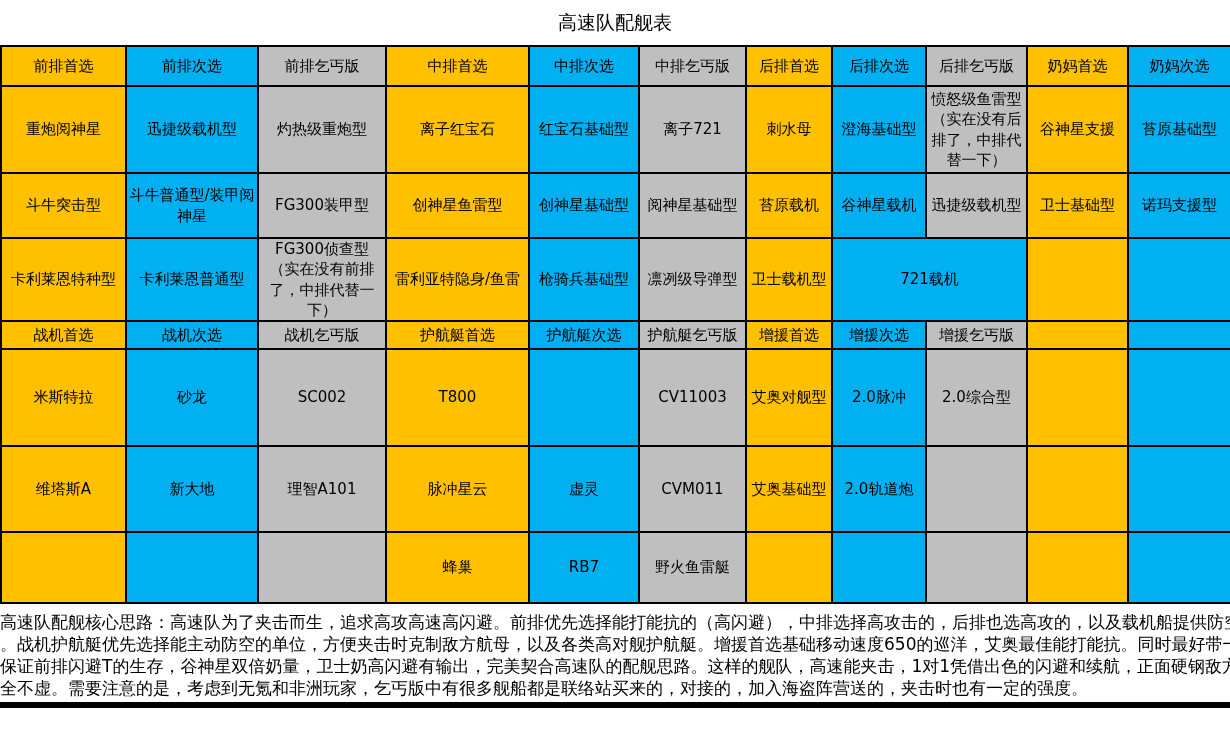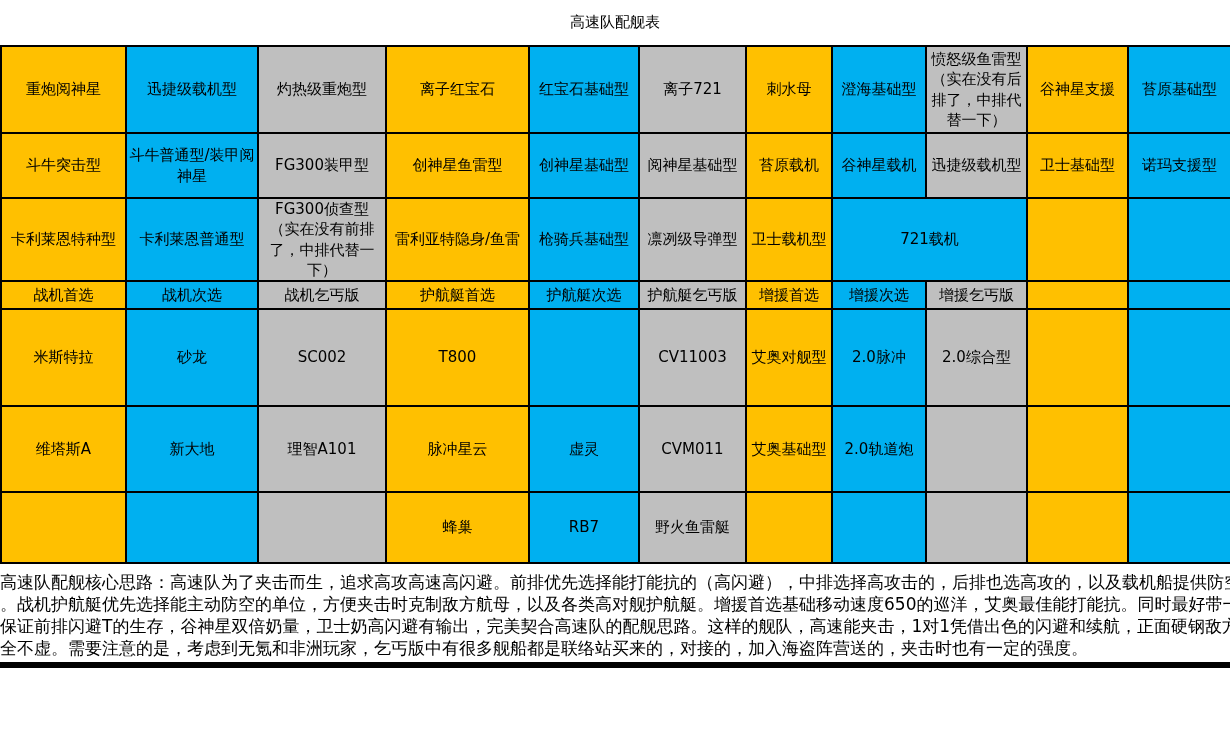--- a/index.html
+++ b/index.html
@@ -2,21 +2,21 @@
 <html><head>
 <meta charset="utf-8">
 <style>
   html,body{margin:0;padding:0;}
   body{
     width:1230px;height:744px;overflow:hidden;background:#ffffff;
     font-family:"DejaVu Sans","Liberation Sans",sans-serif;color:#000;
   }
   .title-bar{
     height:45px;display:flex;align-items:center;justify-content:center;
-    font-size:15px;color:#000;
+    font-size:19px;color:#000;
   }
   table.fleet-table{
     border-collapse:collapse;table-layout:fixed;width:1230px;
   }
   table.fleet-table td{
     border:2px solid #000;
     text-align:center;vertical-align:middle;
     font-size:15px;line-height:1.35;
     padding:0 2px;word-break:break-all;color:#000;
   }
@@ -42,20 +42,33 @@
       <col style="width: 143px;">
       <col style="width: 110px;">
       <col style="width: 107px;">
       <col style="width: 86px;">
       <col style="width: 94px;">
       <col style="width: 101px;">
       <col style="width: 101px;">
       <col style="width: 103px;">
     </colgroup>
   <tbody id="table-body">
+      <tr style="height: 40px;">
+        <td class="cell orange">前排首选</td>
+        <td class="cell blue">前排次选</td>
+        <td class="cell gray">前排乞丐版</td>
+        <td class="cell orange">中排首选</td>
+        <td class="cell blue">中排次选</td>
+        <td class="cell gray">中排乞丐版</td>
+        <td class="cell orange">后排首选</td>
+        <td class="cell blue">后排次选</td>
+        <td class="cell gray">后排乞丐版</td>
+        <td class="cell orange">奶妈首选</td>
+        <td class="cell blue">奶妈次选</td>
+      </tr>
       <tr style="height: 87px;">
         <td class="cell orange">重炮阅神星</td>
         <td class="cell blue">迅捷级载机型</td>
         <td class="cell gray">灼热级重炮型</td>
         <td class="cell orange">离子红宝石</td>
         <td class="cell blue">红宝石基础型</td>
         <td class="cell gray">离子721</td>
         <td class="cell orange">刺水母</td>
         <td class="cell blue">澄海基础型</td>
         <td class="cell gray">愤怒级鱼雷型（实在没有后排了，中排代替一下）</td>

